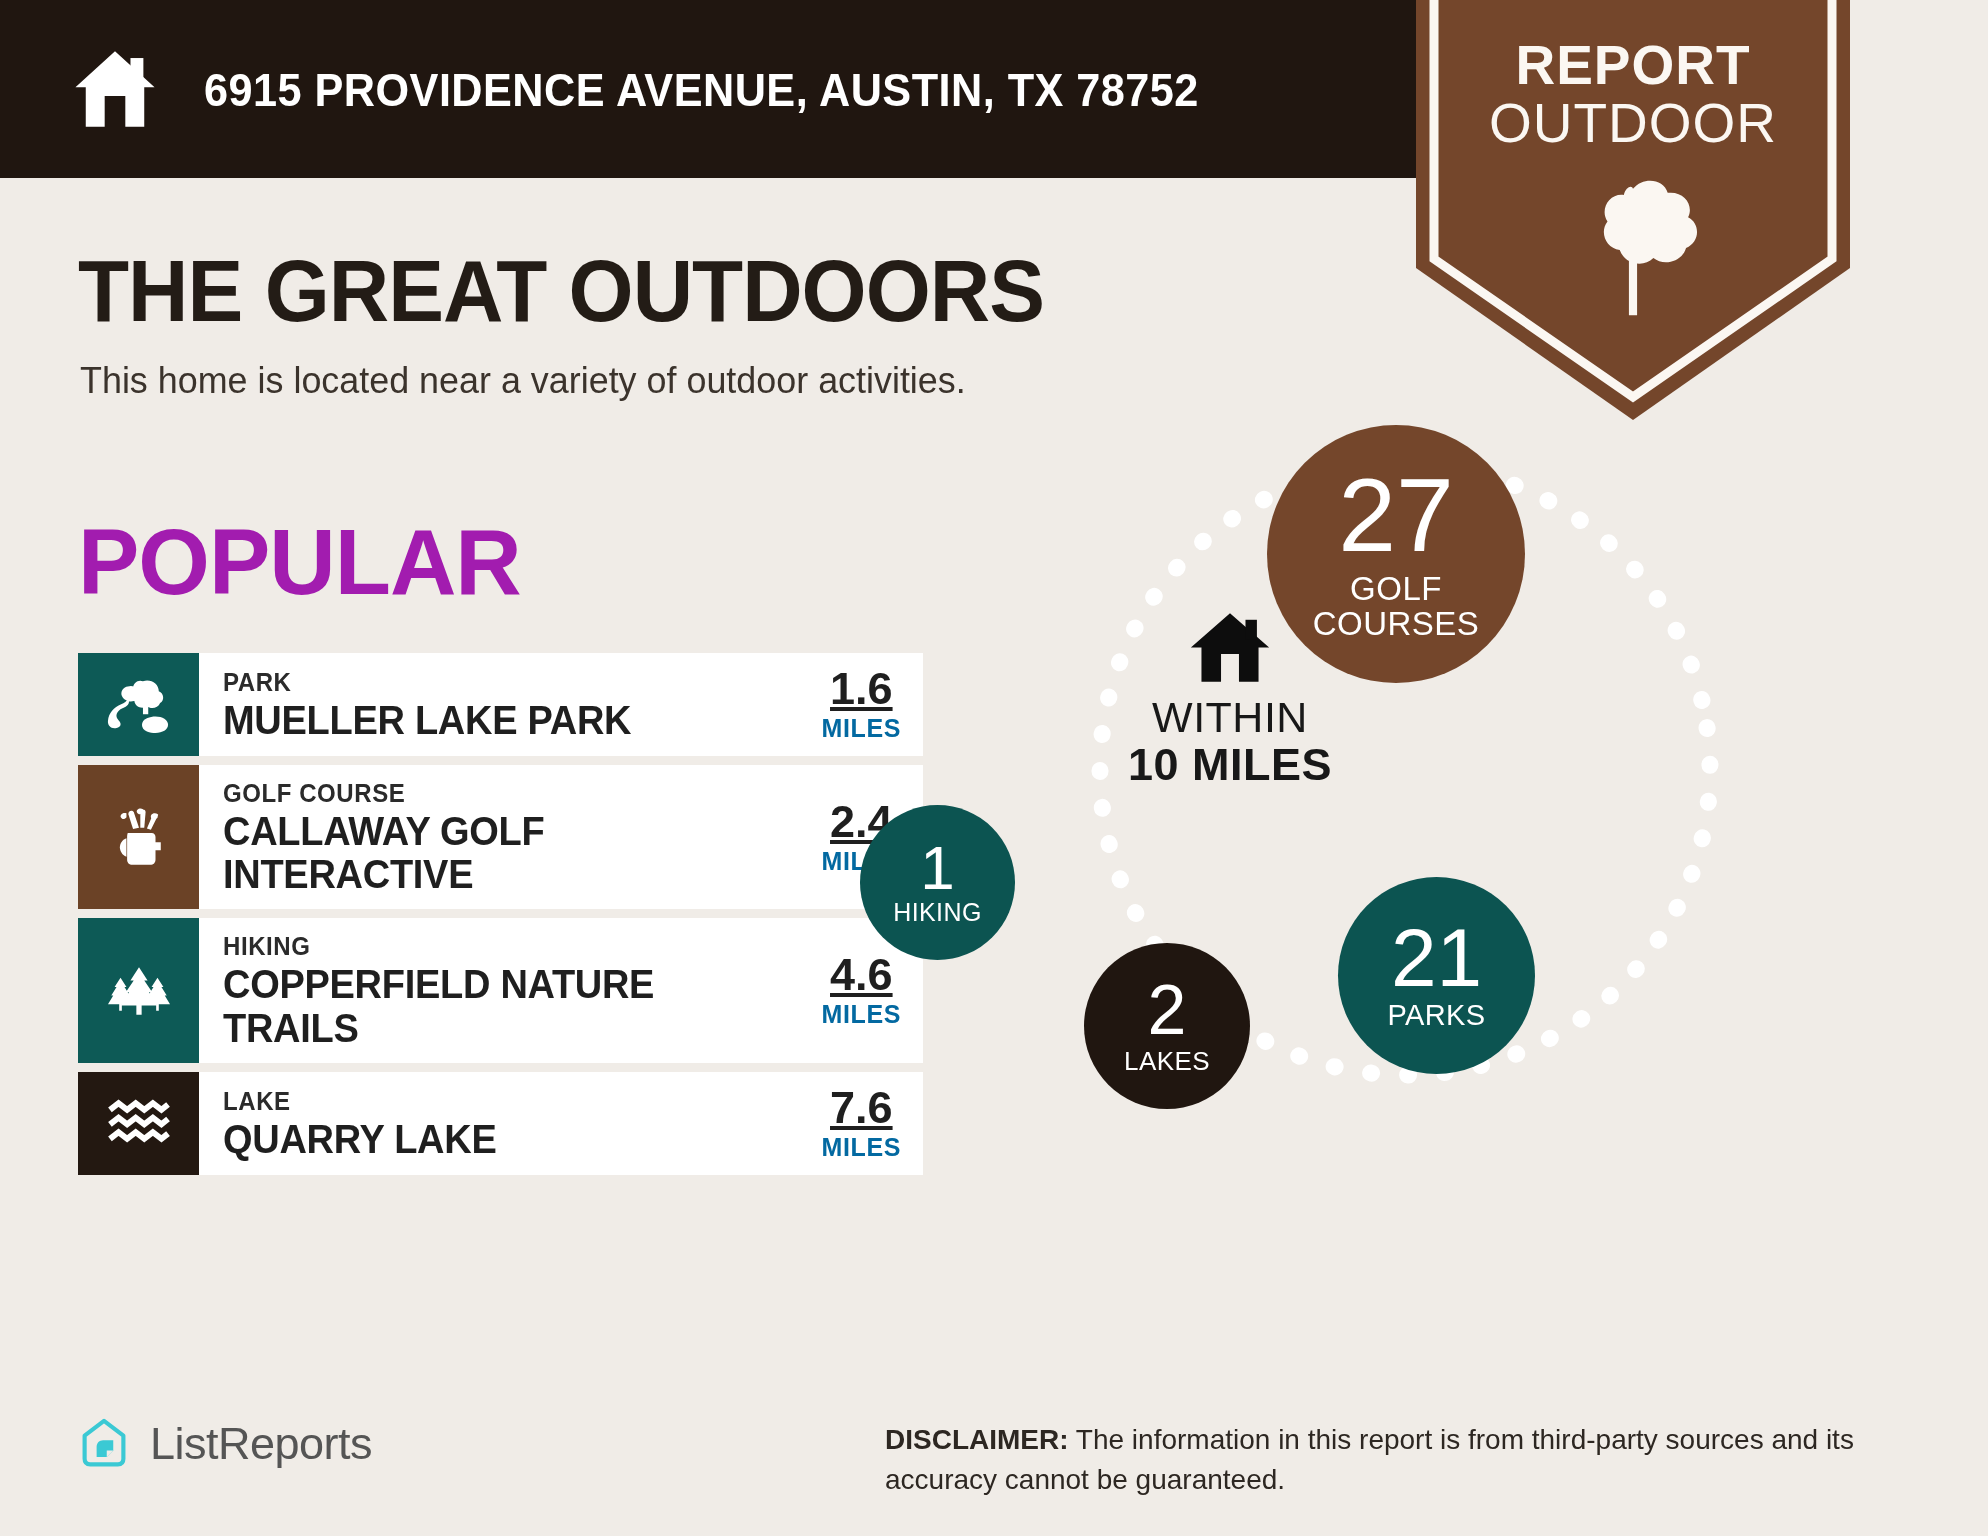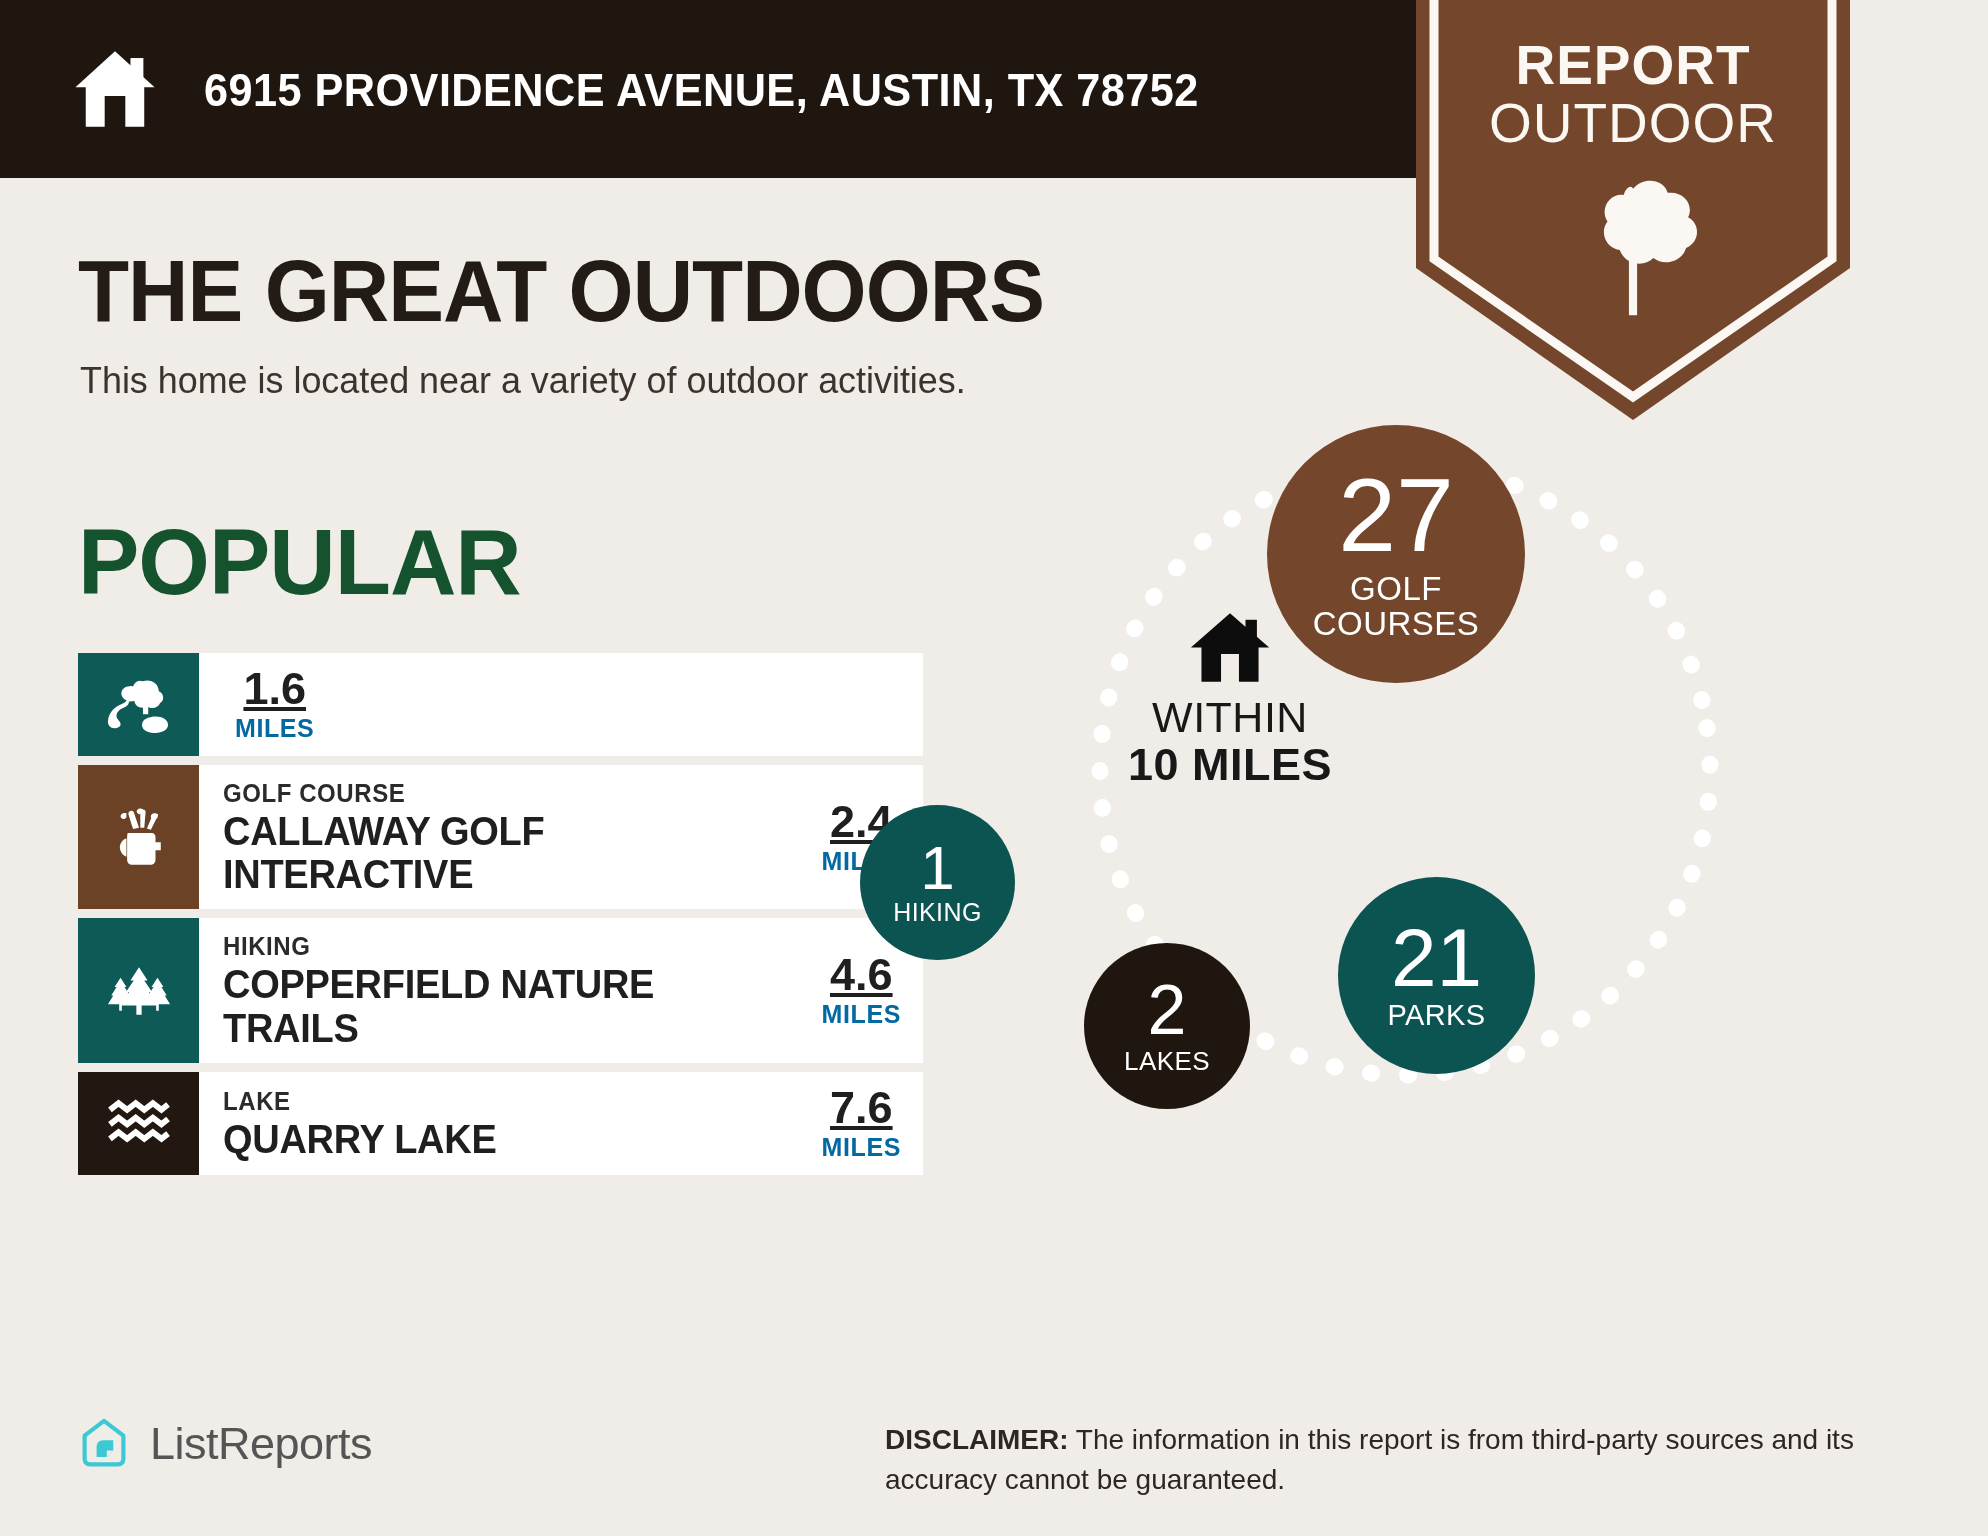--- a/index.html
+++ b/index.html
@@ -50,21 +50,21 @@
     letter-spacing:-1px;
     transform:scaleX(0.95); transform-origin:left top;
   }
   #page-subtitle {
     position:absolute; left:80px; top:360px;
     font-size:37px; color:#3b332c; font-weight:normal;
     transform:scaleX(0.97); transform-origin:left top;
   }
   #popular-heading {
     position:absolute; left:78px; top:510px;
-    font-size:92px; font-weight:bold; color:#14532d;
+    font-size:92px; font-weight:bold; color:#a21caf;
     letter-spacing:-1px;
   }
 
   
   #popular-list { position:absolute; left:78px; top:653px; width:845px; }
   .list-row {
     display:flex; align-items:stretch;
     background:#ffffff;
     margin-bottom:9px;
   }
@@ -188,20 +188,24 @@
         <path fill="#ffffff" d="M56 14 c12,-4 24,4 24,15 c8,3 9,14 2,18 c-3,8 -14,10 -20,5
             c-7,5 -18,1 -19,-8 c-9,-2 -10,-14 -2,-19 c0,-9 8,-14 15,-11 Z"></path>
         <rect fill="#ffffff" x="56" y="42" width="8" height="22"></rect>
         <path fill="#ffffff" d="M33 22 c9,-3 17,3 17,11 c0,8 -8,14 -17,11 c-9,-3 -12,-11 -8,-17 c2,-3 5,-5 8,-5 Z"></path>
         <path fill="#ffffff" d="M34 40 c3,8 -2,12 -9,15 c-9,4 -12,12 -6,18 c5,5 4,10 -3,12
             c-8,2 -14,-4 -13,-11 c1,-12 9,-20 20,-25 c5,-2 8,-5 11,-9 Z"></path>
         <path fill="#ffffff" d="M62 70 c16,-6 32,0 32,10 c0,10 -16,16 -32,10 c-10,-4 -10,-16 0,-20 Z"></path>
       </svg>
     </div>
     <div class="row-body">
+      <div class="row-text">
+        <div class="row-cat">PARK</div>
+        <div class="row-name">MUELLER LAKE PARK</div>
+      </div>
       <div class="row-dist">
         <div class="row-dist-num">1.6</div>
         <div class="row-dist-unit">MILES</div>
       </div>
     </div>
   </div>
 
   <div class="list-row">
     <div class="row-icon" style="background:#6b4226">
       <svg viewBox="0 0 100 100">

